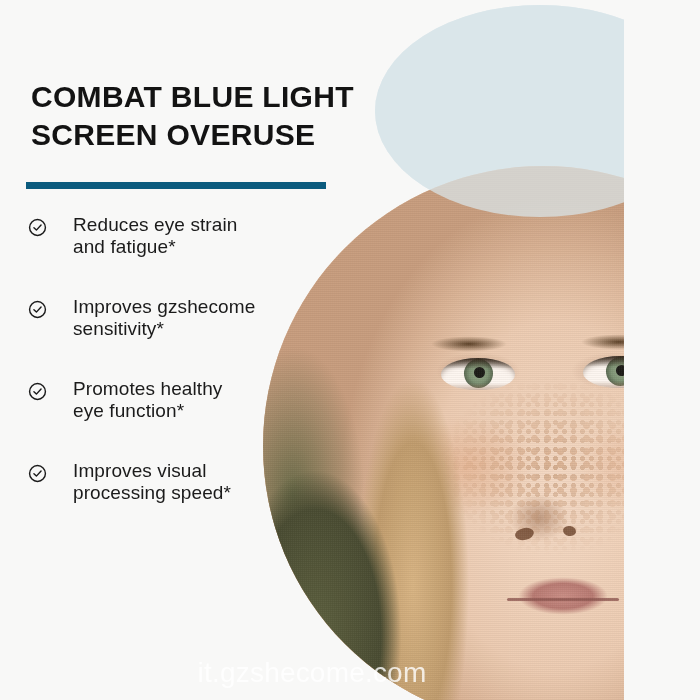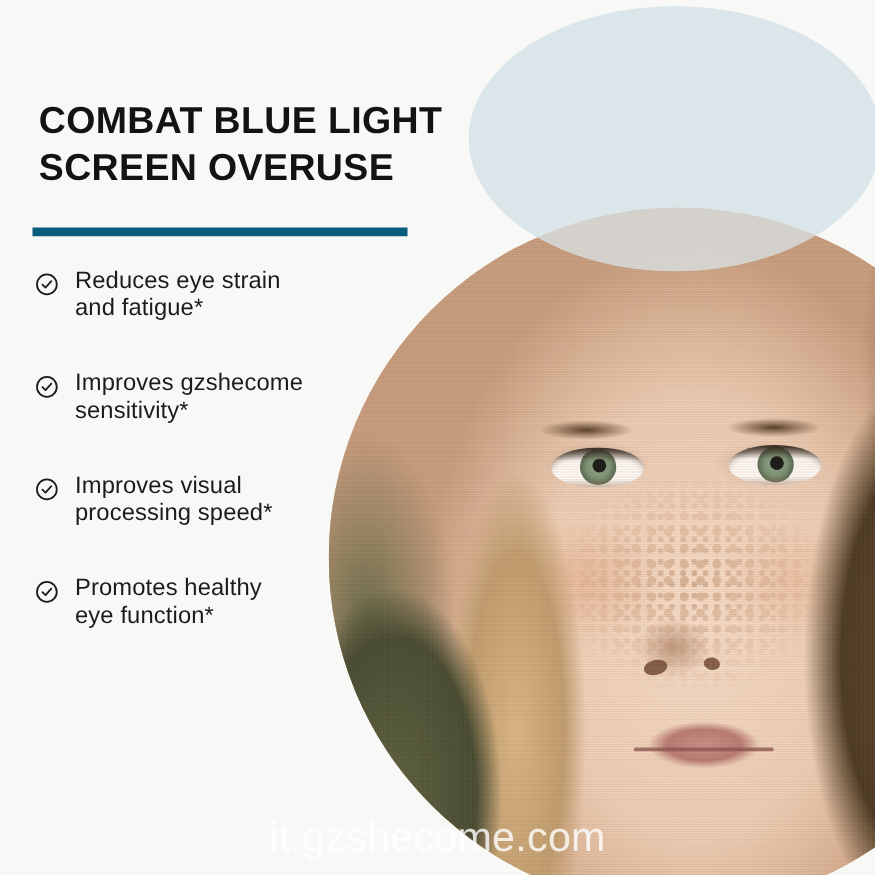--- a/index.html
+++ b/index.html
@@ -8,21 +8,21 @@
   }
   body {
     width: 700px;
     height: 700px;
     background: #f8f8f7;
     font-family: "Liberation Sans", sans-serif;
     overflow: hidden;
   }
   #poster {
     position: relative;
-    width: 700px;
+    width: 624px;
     height: 700px;
     background: #f8f8f7;
     overflow: hidden;
   }
 
   
   .blue-circle {
     position: absolute;
     left: 375px;
     top: 5px;
@@ -201,21 +201,21 @@
   .benefits {
     position: absolute;
     left: 28px;
     top: 214px;
     z-index: 8;
     width: 255px;
   }
   .benefit {
     display: flex;
     align-items: flex-start;
-    gap: 13px;
+    gap: 26px;
     height: 82px;
   }
   .check-icon {
     flex: 0 0 auto;
     width: 19px;
     height: 19px;
     margin-top: 4px;
   }
   .check-icon svg { display: block; }
   .benefit-text {
@@ -228,21 +228,21 @@
   }
 
   
   .watermark {
     position: absolute;
     left: 0;
     right: 0;
     bottom: 11px;
     text-align: center;
     z-index: 12;
-    font-size: 33px;
+    font-size: 28px;
     letter-spacing: .2px;
     color: rgba(255,255,255,.80);
     font-family: "Liberation Sans", sans-serif;
     pointer-events: none;
   }
 </style>
 </head>
 <body>
 
 <div id="poster">
@@ -303,32 +303,32 @@
 sensitivity*</span>
     </div>
 
     <div class="benefit">
       <span class="check-icon">
         <svg width="19" height="19" viewBox="0 0 24 24" fill="none" stroke="#1b1b1b" stroke-width="1.8" stroke-linecap="round" stroke-linejoin="round">
           <circle cx="12" cy="12" r="10"></circle>
           <polyline points="7.5,12.3 10.6,15.3 16.5,8.8"></polyline>
         </svg>
       </span>
-      <span class="benefit-text">Improves visual
-processing speed*</span>
+      <span class="benefit-text">Promotes healthy
+eye function*</span>
     </div>
 
     <div class="benefit">
       <span class="check-icon">
         <svg width="19" height="19" viewBox="0 0 24 24" fill="none" stroke="#1b1b1b" stroke-width="1.8" stroke-linecap="round" stroke-linejoin="round">
           <circle cx="12" cy="12" r="10"></circle>
           <polyline points="7.5,12.3 10.6,15.3 16.5,8.8"></polyline>
         </svg>
       </span>
-      <span class="benefit-text">Promotes healthy
-eye function*</span>
+      <span class="benefit-text">Improves visual
+processing speed*</span>
     </div>
 
   </div>
 
   <div class="watermark">it.gzshecome.com</div>
 
 </div>
 
 </body></html>

